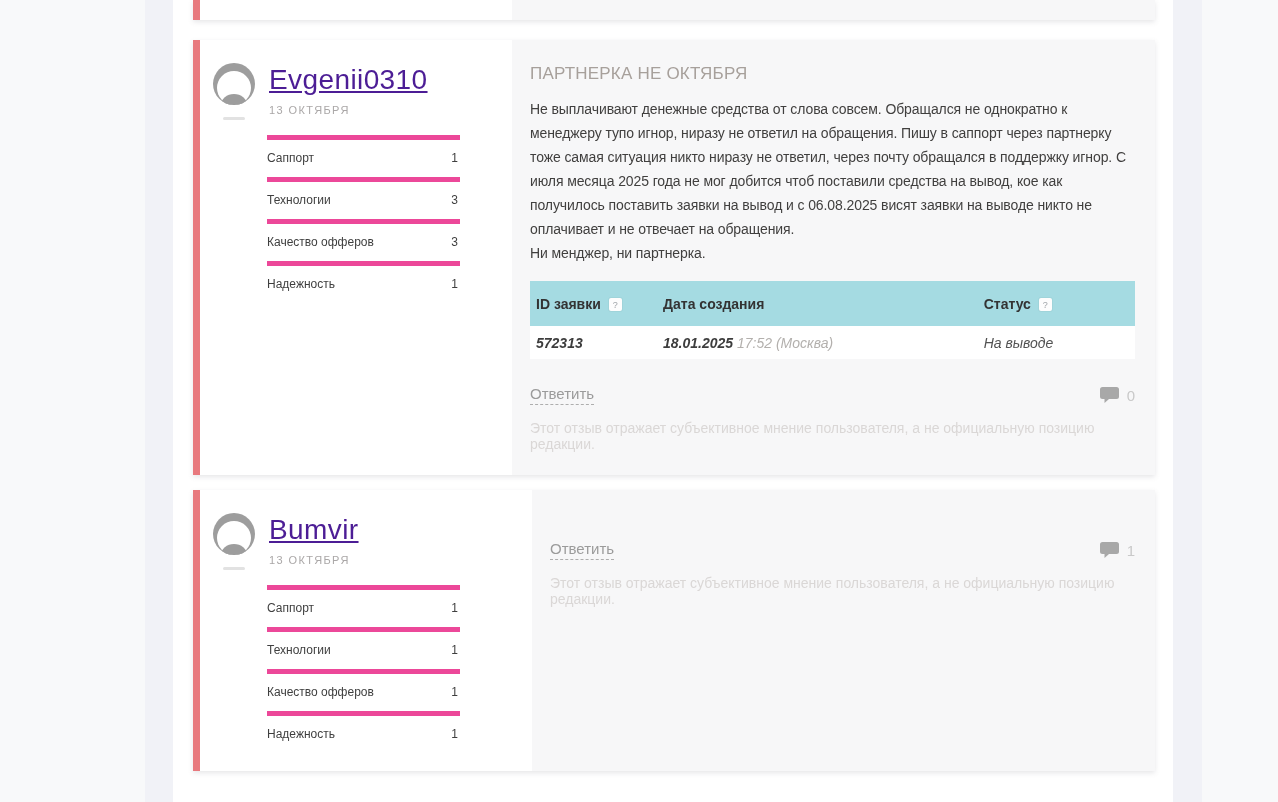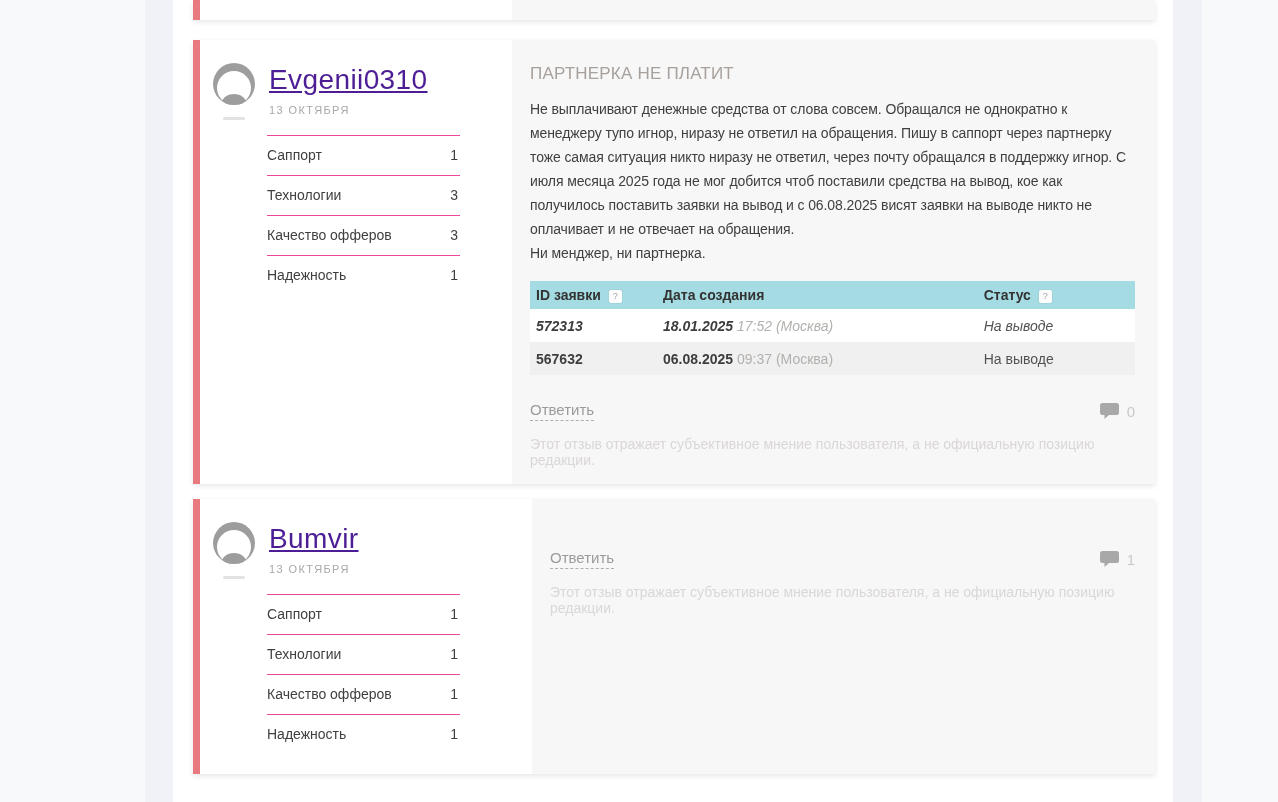--- a/index.html
+++ b/index.html
@@ -36,31 +36,31 @@
   .user-block { display:flex; }
   .avatar-col { width:44px; margin-right:13px; flex:0 0 44px; }
   .avatar-dash { width:22px; height:3px; background:#e2e2e2; border-radius:2px; margin:7px auto 0; }
   .user-meta { padding-top:2px; }
   .username { font-size:28px; color:#4c1d95; letter-spacing:0.4px; font-weight:400; cursor:pointer;text-decoration:underline; }
   .review-date { margin-top:8px; font-size:11px; letter-spacing:1.4px; color:#aaa7a7; }
 
   .ratings { list-style:none; margin:15px 0 0 55px; padding:0; width:193px; }
   .rating-row {
     display:flex; justify-content:space-between; align-items:center;
-    border-top:1px solid #ec4899; padding:11px 2px 12px 0;
-    font-size:14px; color:#3f3f3f;
+    border-top:5px solid #ec4899; padding:11px 2px 12px 0;
+    font-size:12px; color:#3f3f3f;
   }
 
   
   .review-title { margin:0; font-size:17px; font-weight:400; color:#a7a09b; letter-spacing:0.2px; }
   .review-body  { margin:13px 0 0; font-size:14px; line-height:24px; color:#403f3e; white-space:pre-line; letter-spacing:-0.1px; }
 
   table.withdrawals { width:100%; border-collapse:collapse; margin-top:16px; }
   .withdrawals th {
-    background:#a5dbe2; height:28px; text-align:left;
+    background:#a5dbe2; height:45px; text-align:left;
     font-size:14px; font-weight:700; color:#333333; padding:0 6px;
   }
   .col-id{ width:21%; } .col-date{ width:53%; } .col-status{ width:26%; }
   .withdrawals td { height:33px; font-size:14px; padding:0 6px; }
   .withdrawals tbody tr:nth-child(1){ background:#ffffff;font-style:italic; }
   .withdrawals tbody tr:nth-child(2){ background:#f0f0f0; }
   .td-id { color:#3d3d3d; font-weight:700; }
   .date-strong { color:#3d3d3d; font-weight:700; }
   .date-time { color:#b3b0ad; }
   .td-status { color:#525252; }
@@ -132,21 +132,21 @@
           <span>Качество офферов</span>
           <span>3</span>
         </li>
         <li class="rating-row">
           <span>Надежность</span>
           <span>1</span>
         </li>
       </ul>
     </div>
     <div class="card-right">
-      <h3 class="review-title">ПАРТНЕРКА НЕ ПЛАТИТ</h3>
+      <h3 class="review-title">ПАРТНЕРКА НЕ ОКТЯБРЯ</h3>
       <p class="review-body">Не выплачивают денежные средства от слова совсем. Обращался не однократно к менеджеру тупо игнор, ниразу не ответил на обращения. Пишу в саппорт через партнерку тоже самая ситуация никто ниразу не ответил, через почту обращался в поддержку игнор. С июля месяца 2025 года не мог добится чтоб поставили средства на вывод, кое как получилось поставить заявки на вывод и с 06.08.2025 висят заявки на выводе никто не оплачивает и не отвечает на обращения.
 Ни менджер, ни партнерка.</p>
 
       <table class="withdrawals">
         <thead>
           <tr>
             <th class="col-id">
               <span>ID заявки</span><span class="help-badge">?</span>
             </th>
             <th class="col-date">
@@ -159,28 +159,20 @@
         </thead>
         <tbody>
           <tr>
             <td class="td-id">572313</td>
             <td class="td-date">
               <span class="date-strong">18.01.2025</span>
               <span class="date-time">17:52 (Москва)</span>
             </td>
             <td class="td-status">На выводе</td>
           </tr>
-          <tr>
-            <td class="td-id">567632</td>
-            <td class="td-date">
-              <span class="date-strong">06.08.2025</span>
-              <span class="date-time">09:37 (Москва)</span>
-            </td>
-            <td class="td-status">На выводе</td>
-          </tr>
         </tbody>
       </table>
 
       <div class="review-meta">
         <a class="reply-link">Ответить</a>
         <div class="comments">
           <svg width="19" height="16" viewBox="0 0 19 16">
             <path fill="#a8a8a8" d="M2.5 0h14A2.5 2.5 0 0 1 19 2.5v7a2.5 2.5 0 0 1-2.5 2.5H9L4.5 16v-4h-2A2.5 2.5 0 0 1 0 9.5v-7A2.5 2.5 0 0 1 2.5 0z"></path>
           </svg>
           <span>0</span>

